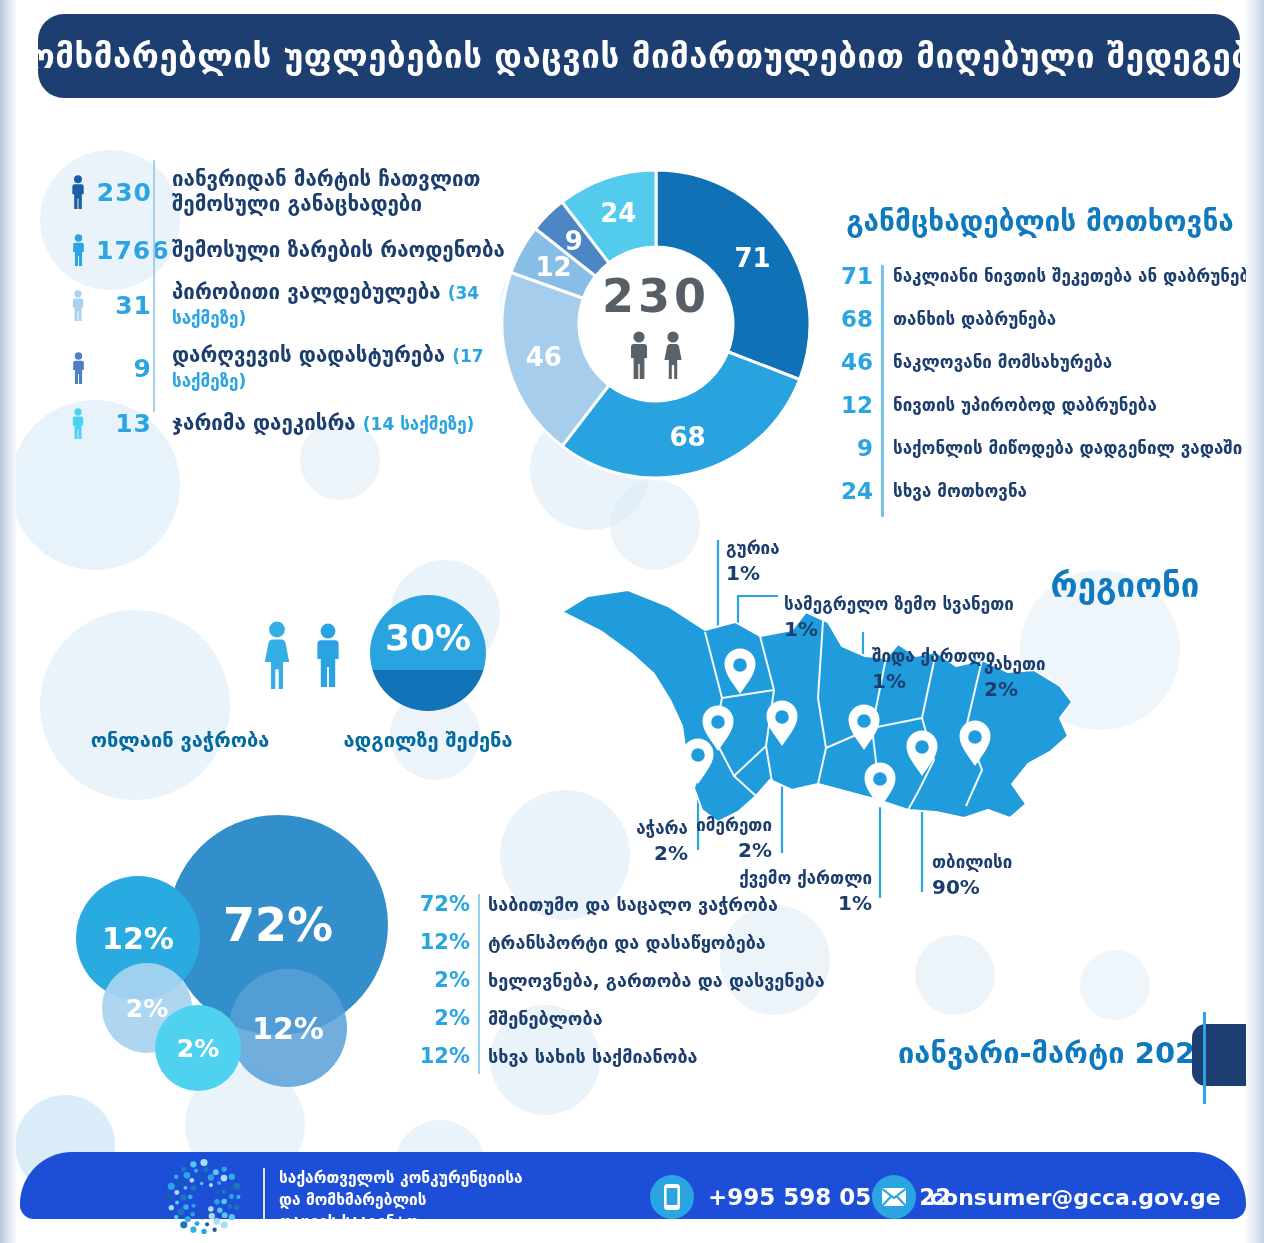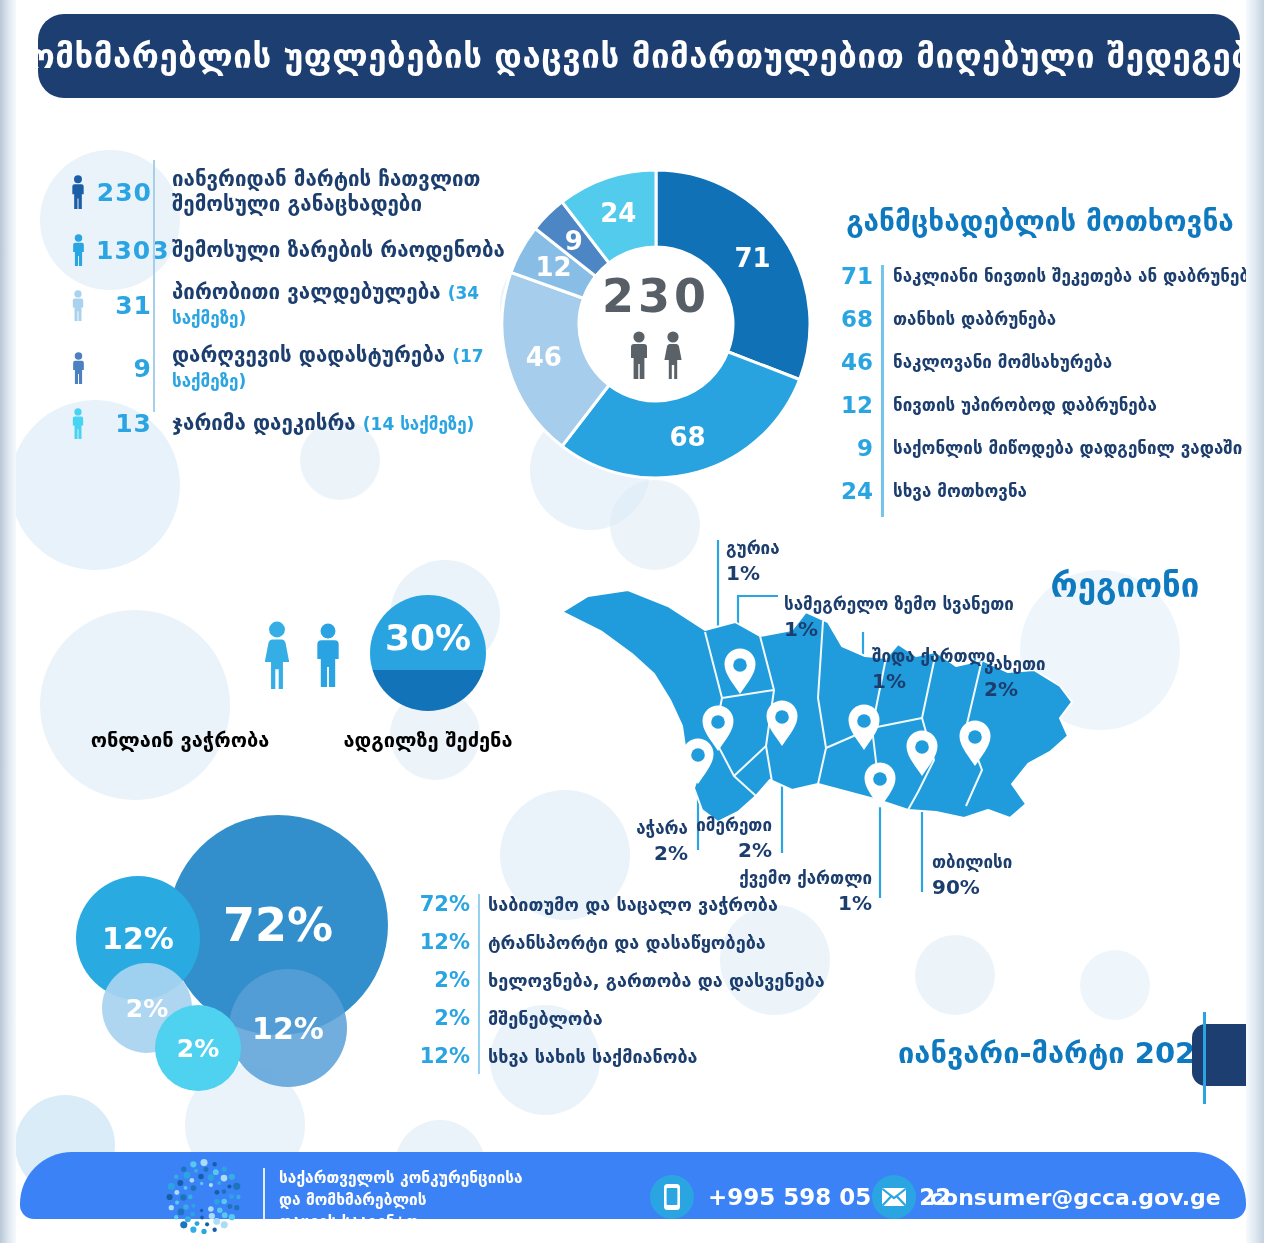--- a/index.html
+++ b/index.html
@@ -40,21 +40,21 @@
   .dl-row{display:grid;grid-template-columns:38px 20px auto;align-items:center;height:26px;margin-bottom:17px;}
   .dl-val{font-size:23px;font-weight:bold;color:#2aa5e1;text-align:right;}
   .dl-label{font-size:17px;font-weight:bold;color:#1c3e6e;white-space:nowrap;}
 
   
   .sector{position:absolute;left:90px;top:508px;width:440px;height:255px;}
   .sector-title{font-size:44px;font-weight:bold;color:#1174bb;text-align:center;letter-spacing:1px;}
   .scircle{position:absolute;width:116px;height:116px;border-radius:50%;display:flex;align-items:center;justify-content:center;color:#fff;font-weight:bold;}
   .scircle.online{left:32px;top:88px;background:linear-gradient(180deg,#2aa4e0 0 28%,#1373b9 28% 100%);font-size:40px;}
   .scircle.onsite{left:280px;top:87px;background:linear-gradient(180deg,#2aa4e0 0 65%,#1373b9 65% 100%);font-size:36px;align-items:flex-start;padding-top:22px;}
-  .scaption{position:absolute;width:210px;text-align:center;font-size:20px;font-weight:bold;color:#000000;white-space:nowrap;}
+  .scaption{position:absolute;width:210px;text-align:center;font-size:20px;font-weight:bold;color:#0369a1;white-space:nowrap;}
   .scaption.online{left:-15px;top:220px;}
   .scaption.onsite{left:233px;top:220px;}
   .sector .gi{position:absolute;}
 
   
   .region{position:absolute;left:560px;top:520px;width:545px;height:412px;}
   .region-title{position:absolute;left:1040px;top:566px;width:170px;text-align:center;font-size:33px;font-weight:bold;color:#0f79c0;white-space:nowrap;}
   .map-label{position:absolute;z-index:3;}
   .ml-name{font-size:17px;font-weight:bold;color:#1c3e6e;white-space:nowrap;margin-top:12px;}
   .ml-pct{font-size:20px;font-weight:bold;color:#1c3e6e;margin-top:3px;}
@@ -75,21 +75,21 @@
   .bl-val{font-size:21px;font-weight:bold;color:#2aa5e1;text-align:right;}
   .bl-label{font-size:18px;font-weight:bold;color:#1c3e6e;white-space:nowrap;}
   .blegend-line{position:absolute;left:60px;top:2px;width:2px;height:180px;background:rgba(42,165,225,.5);}
 
   
   .period{position:absolute;left:898px;top:1036px;width:288px;text-align:center;font-size:29px;font-weight:bold;color:#0f79c0;white-space:nowrap;}
   .bookmark{position:absolute;left:1192px;top:1024px;width:56px;height:62px;background:#1d3e70;border-radius:14px 0 0 14px;z-index:6;}
   .bookmark-line{position:absolute;left:1203px;top:1012px;width:3px;height:92px;background:#2aa5e1;z-index:7;}
 
   
-  .footer{position:absolute;left:20px;top:1152px;width:1226px;height:67px;background:#3b82f6;
+  .footer{position:absolute;left:20px;top:1152px;width:1226px;height:67px;background:#1d4ed8;
           border-radius:52px 52px 14px 14px;z-index:4;}
   .footer .fsep{position:absolute;left:243px;top:16px;width:2px;height:58px;background:rgba(255,255,255,.85);}
   .org{position:absolute;left:259px;top:15px;color:#fff;font-size:15.5px;font-weight:bold;line-height:1.42;white-space:nowrap;}
   .contact{position:absolute;display:flex;align-items:center;gap:14px;color:#fff;font-weight:bold;}
   .contact.phone{left:630px;top:23px;font-size:23px;}
   .contact.email{left:852px;top:23px;font-size:22px;}
   .cicon{width:44px;height:44px;border-radius:50%;background:#2aa5e1;display:flex;align-items:center;justify-content:center;flex:0 0 auto;}
   .logo{position:absolute;left:141px;top:2px;}
 
   .pi{display:block;}
@@ -146,21 +146,21 @@
             <use href="#p-man"></use>
           </svg>
         <div class="stat-value">230</div>
           <div></div>
         <div class="stat-label"><span>იანვრიდან მარტის ჩათვლით შემოსული განაცხადები</span></div>
       </div>
       <div class="stat-row">
         <svg class="pi" style="width:23px;height:32px;color:#29a5e1">
             <use href="#p-man"></use>
           </svg>
-        <div class="stat-value">1303</div>
+        <div class="stat-value">1766</div>
           <div></div>
         <div class="stat-label"><span>შემოსული ზარების რაოდენობა</span></div>
       </div>
       <div class="stat-row">
         <svg class="pi" style="width:22px;height:31px;color:#a9d2ef">
             <use href="#p-man"></use>
           </svg>
         <div class="stat-value">31</div>
           <div></div>
         <div class="stat-label"><span>პირობითი ვალდებულება</span> <span class="stat-note">(34 საქმეზე)</span></div>

